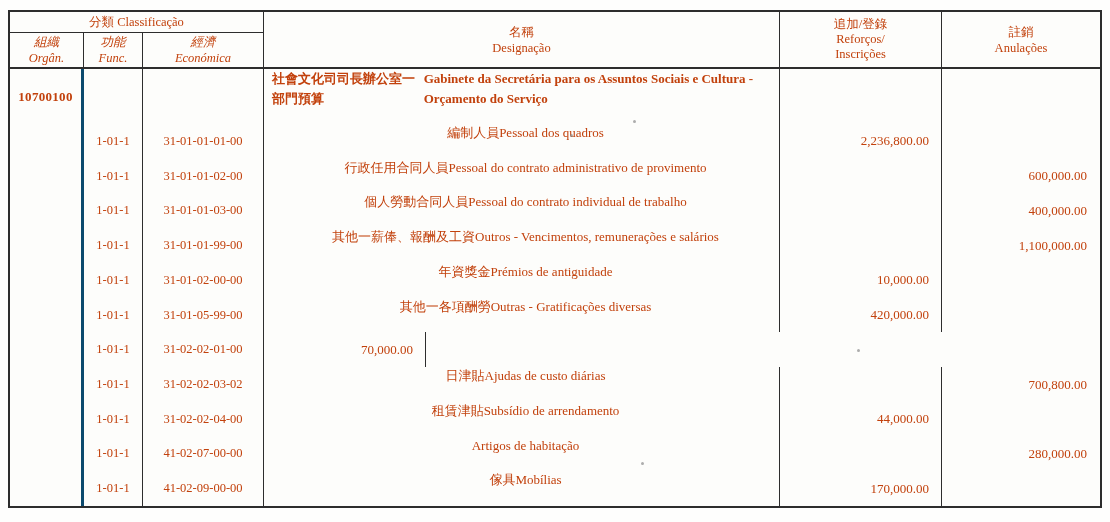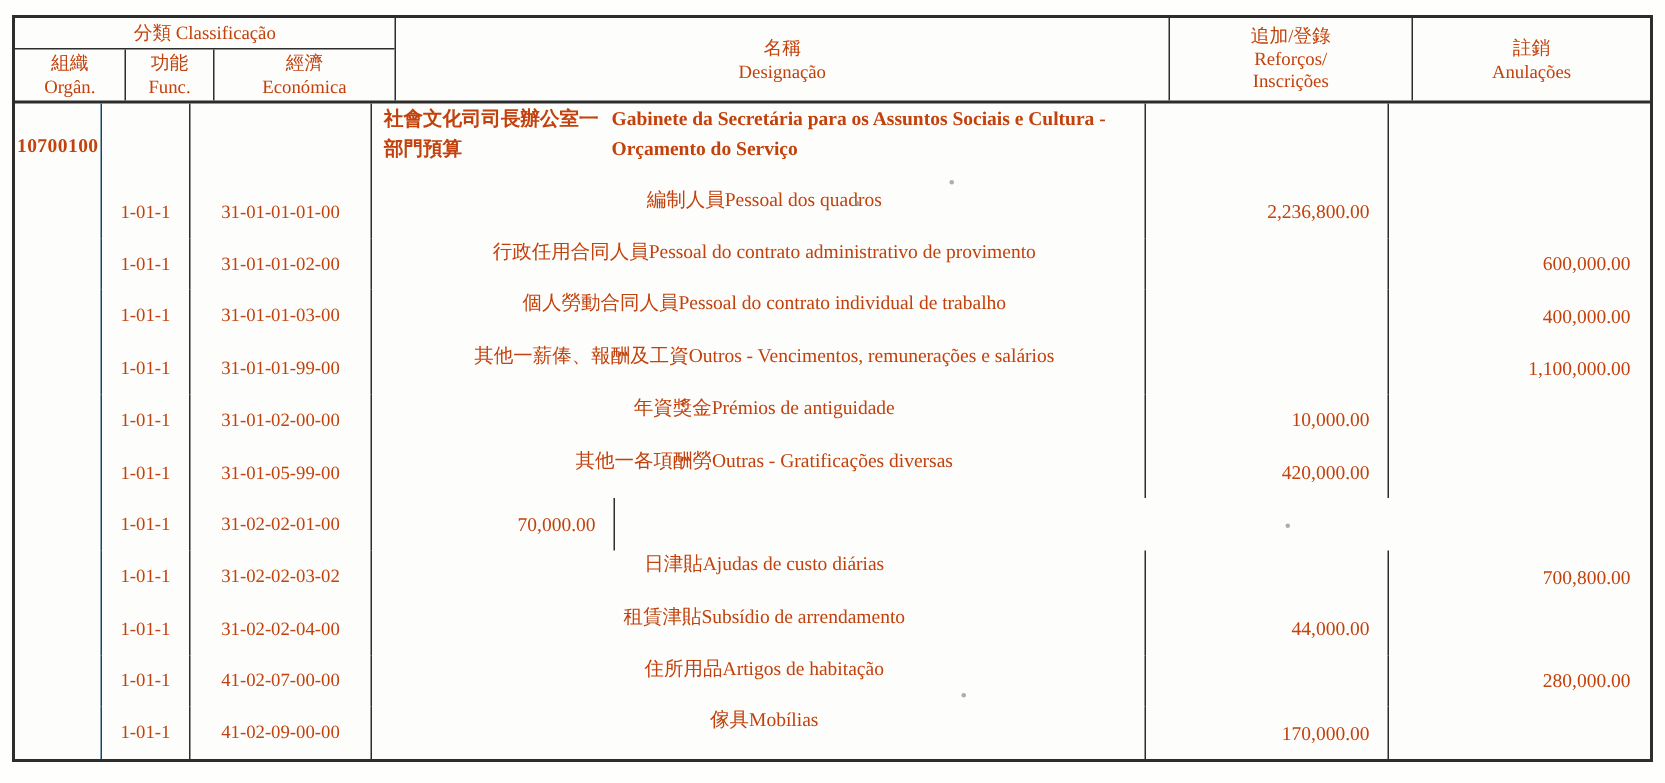--- a/index.html
+++ b/index.html
@@ -48,40 +48,41 @@
   }
   .class-sub { flex: 1; display: flex; }
   .sub-cell {
     box-sizing: border-box;
     display: flex;
     flex-direction: column;
     justify-content: center;
     align-items: center;
     font-size: 12.5px;
     line-height: 16px;
+    font-style: italic;
   }
   .sub-organ { width: 74px; border-right: 1px solid #2d2d2d; }
   .sub-func  { width: 59px; border-right: 1px solid #2d2d2d; }
   .sub-econ  { flex: 1; }
   .head-cell {
     box-sizing: border-box;
     display: flex;
     flex-direction: column;
     justify-content: center;
     align-items: center;
     font-size: 12.5px;
     line-height: 16px;
   }
   .head-designacao { width: 516px; border-right: 1px solid #2d2d2d; }
   .head-reforcos   { width: 162px; border-right: 1px solid #2d2d2d; line-height: 15px; }
   .head-anulacoes  { flex: 1; }
   .tbody { flex: 1; display: flex; flex-direction: column; }
   .trow { display: flex; flex: 1; min-height: 0; }
   .title-row { flex: none; height: 55px; display: flex; }
-  .c-organ { width: 58px;  border-right: 1px solid #0c4a6e; box-sizing: border-box;
+  .c-organ { width: 74px;  border-right: 3px solid #0c4a6e; box-sizing: border-box;
              display: flex; align-items: center; justify-content: center; }
   .c-func  { width: 59px;  border-right: 1px solid #2d2d2d; box-sizing: border-box;
              display: flex; align-items: center; justify-content: center;
              font-size: 12.5px; }
   .c-econ  { width: 121px; border-right: 1px solid #2d2d2d; box-sizing: border-box;
              display: flex; align-items: center; justify-content: center;
              font-size: 12.5px; }
   .c-desig { width: 516px; border-right: 1px solid #2d2d2d; box-sizing: border-box;
              display: flex; flex-direction: row; justify-content: center;
              padding-left: 8px; }
@@ -254,21 +255,20 @@
     </div>
     <div class="c-ref">44,000.00</div>
     <div class="c-anu"></div>
   </div>
 
   <div class="trow">
     <div class="c-organ"></div>
     <div class="c-func">1-01-1</div>
     <div class="c-econ">41-02-07-00-00</div>
     <div class="c-desig">
-      <span class="line-zh">住所用品</span>
       <span class="line-pt">Artigos de habitação</span>
     </div>
     <div class="c-ref"></div>
     <div class="c-anu">280,000.00</div>
   </div>
 
   <div class="trow">
     <div class="c-organ"></div>
     <div class="c-func">1-01-1</div>
     <div class="c-econ">41-02-09-00-00</div>

